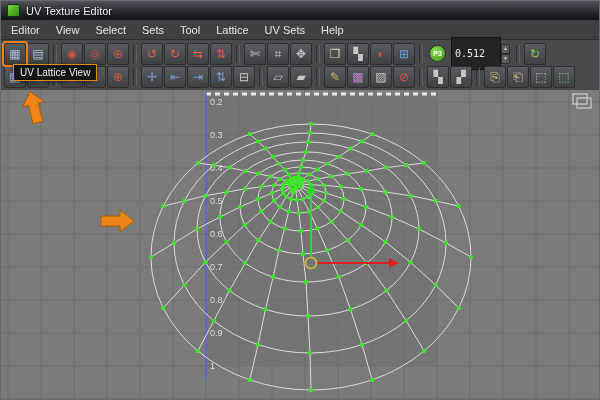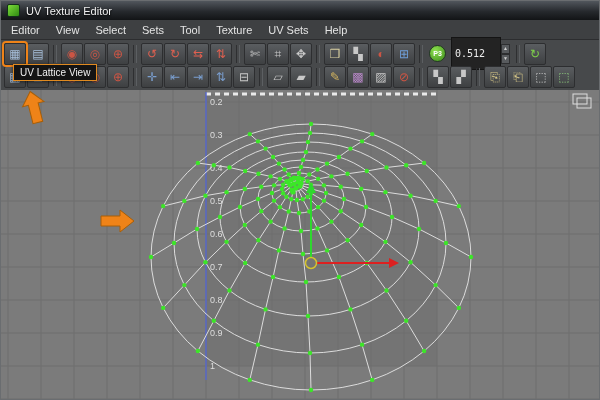--- a/index.html
+++ b/index.html
@@ -31,21 +31,21 @@
     <div class="app-icon"></div>
     <div class="title">UV Texture Editor</div>
   </div>
 
   <div class="menubar">
       <div class="menu-item">Editor</div>
       <div class="menu-item">View</div>
       <div class="menu-item">Select</div>
       <div class="menu-item">Sets</div>
       <div class="menu-item">Tool</div>
-      <div class="menu-item">Texture</div>
+      <div class="menu-item">Lattice</div>
       <div class="menu-item">UV Sets</div>
       <div class="menu-item">Help</div>
     </div>
 
   <div class="toolbar">
     <div class="tool-row">
         <div class="tool-btn active" style="color: rgb(168, 192, 220);">▦</div>
         <div class="tool-btn" style="color: rgb(168, 192, 220);">▤</div>
         <div class="tb-sep"></div>
         <div class="tool-btn" style="color: rgb(204, 85, 68);">◉</div>

